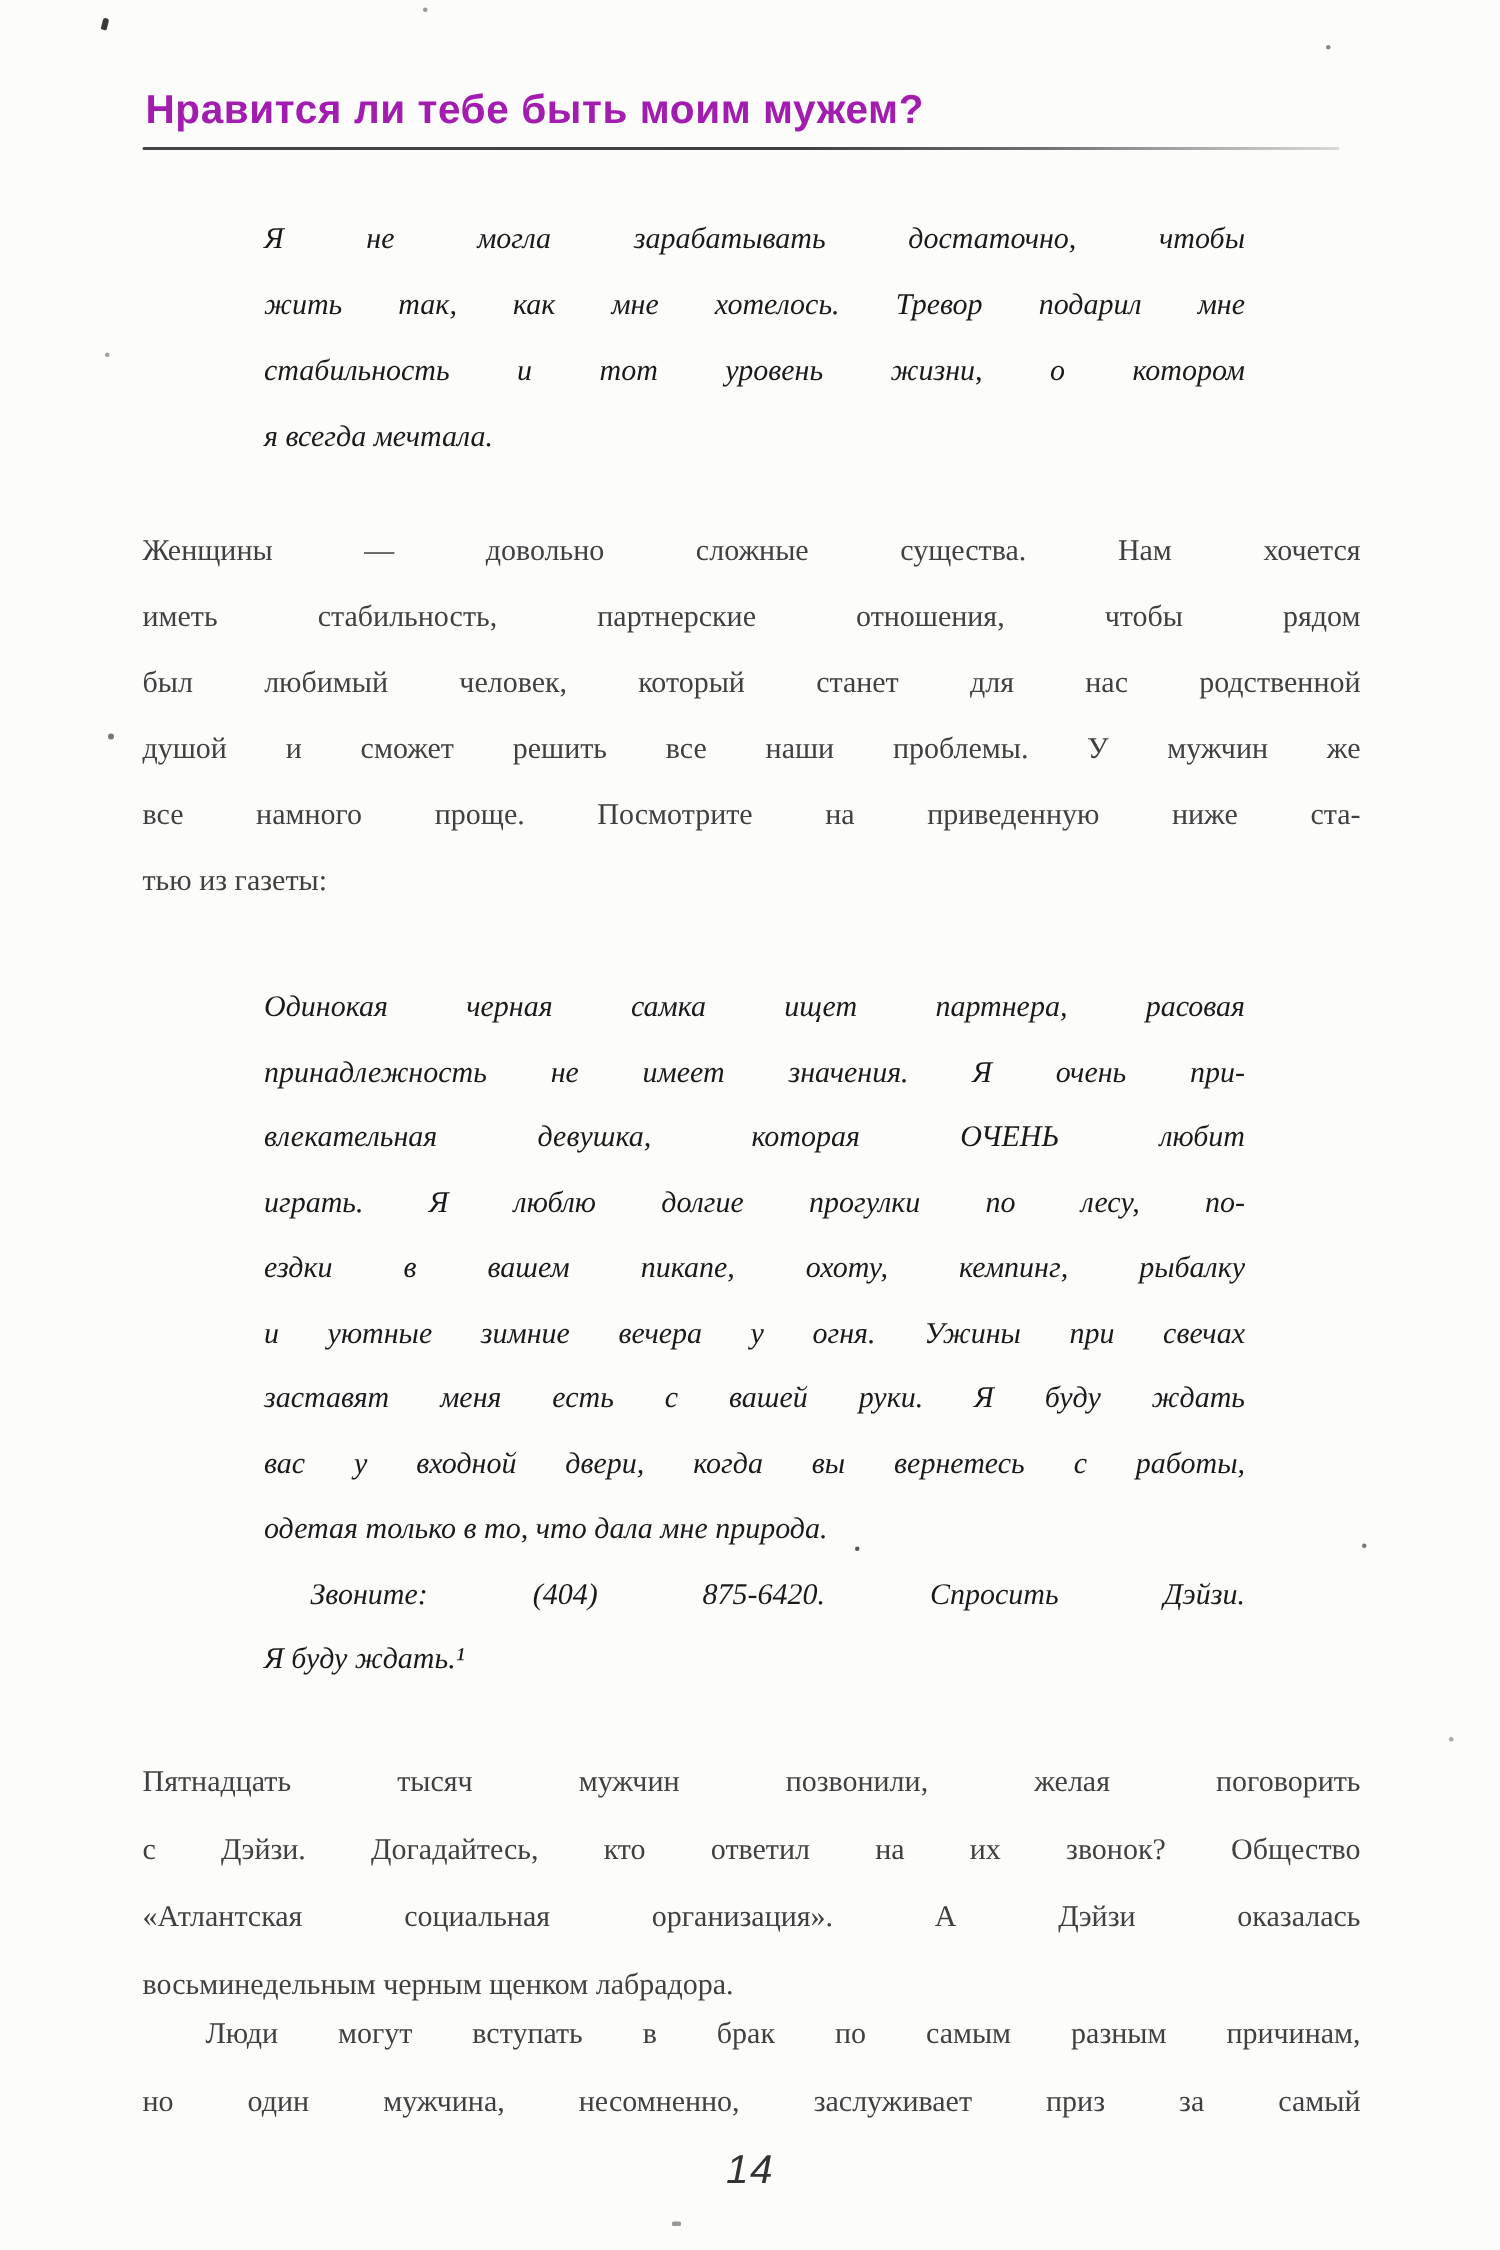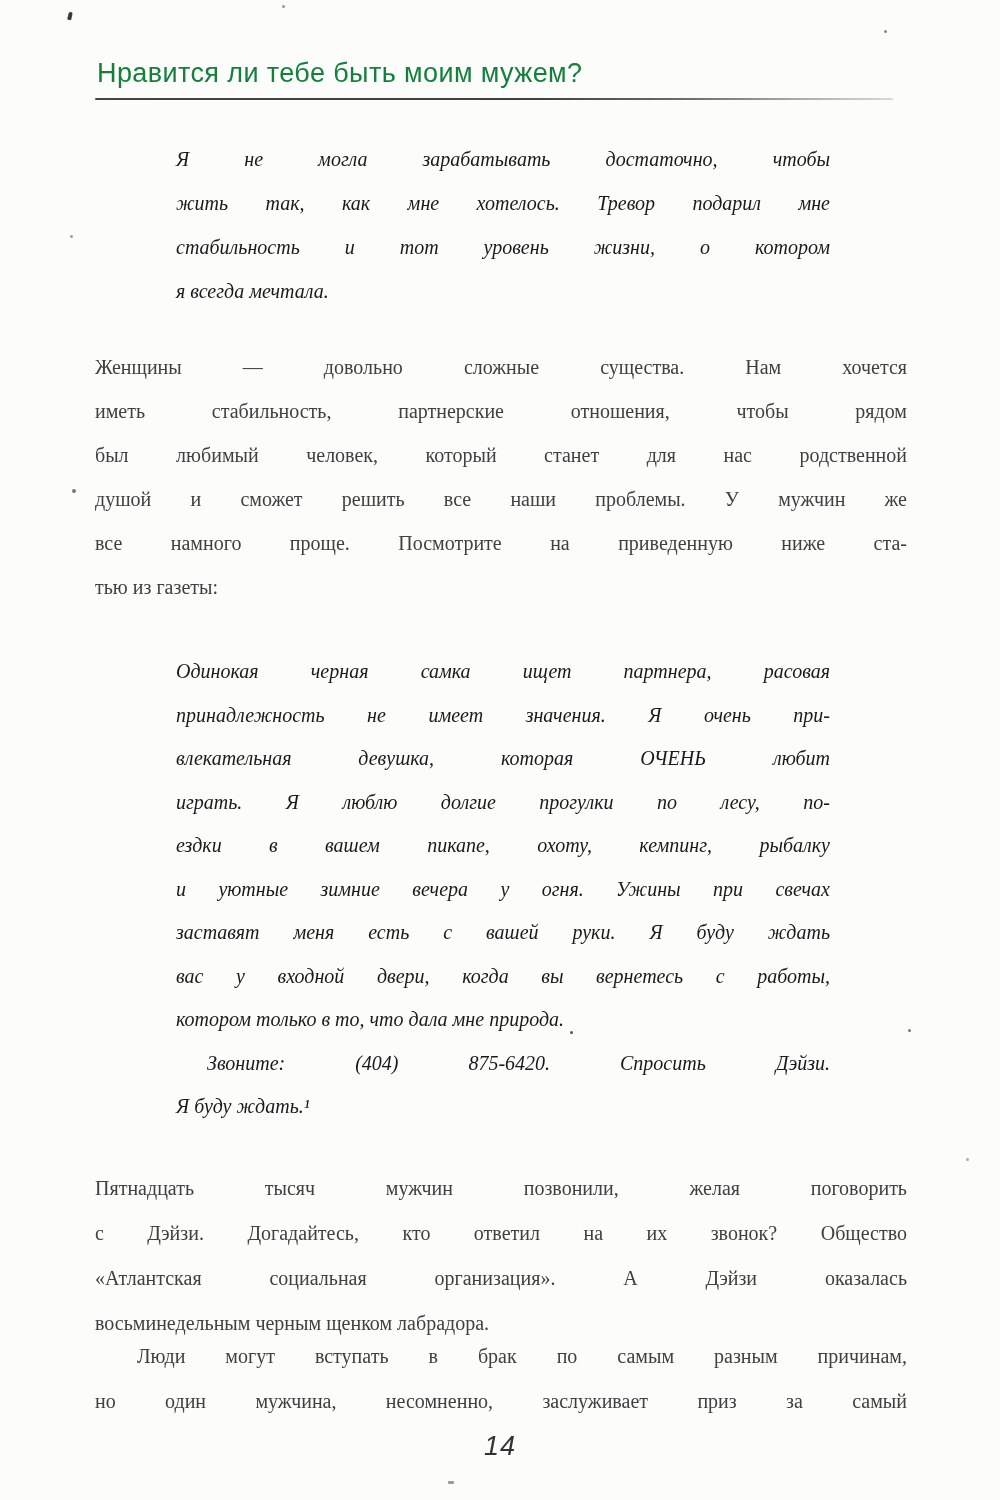--- a/index.html
+++ b/index.html
@@ -20,23 +20,23 @@
     inset: 0;
   }
   
   .running-header {
     position: absolute;
     left: 97px;
     top: 56px;
     width: 800px;
     font-family: "Liberation Sans", "DejaVu Sans", sans-serif;
     font-size: 27px;
-    font-weight: 400;
+    font-weight: 700;
     letter-spacing: 0.4px;
-    color: #15803d;
+    color: #a21caf;
     line-height: 34px;
   }
   .header-rule {
     position: absolute;
     left: 95px;
     top: 98px;
     width: 798px;
     height: 2.4px;
     background: linear-gradient(to right,
       #454545 0%, #404040 55%, #6f6f6f 75%, #aaaaaa 88%, #d9d9d6 100%);
@@ -132,21 +132,21 @@
 
   <div id="quote2" class="tblock quote">
       <div class="tline just">Одинокая черная самка ищет партнера, расовая</div>
       <div class="tline just">принадлежность не имеет значения. Я очень при-</div>
       <div class="tline just">влекательная девушка, которая ОЧЕНЬ любит</div>
       <div class="tline just">играть. Я люблю долгие прогулки по лесу, по-</div>
       <div class="tline just">ездки в вашем пикапе, охоту, кемпинг, рыбалку</div>
       <div class="tline just">и уютные зимние вечера у огня. Ужины при свечах</div>
       <div class="tline just">заставят меня есть с вашей руки. Я буду ждать</div>
       <div class="tline just">вас у входной двери, когда вы вернетесь с работы,</div>
-      <div class="tline">котором только в то, что дала мне природа.</div>
+      <div class="tline">одетая только в то, что дала мне природа.</div>
       <div class="tline just ind">Звоните: (404) 875-6420. Спросить Дэйзи.</div>
       <div class="tline">Я буду ждать.¹</div>
     </div>
 
   <div id="para2" class="tblock bodytext">
       <div class="tline just">Пятнадцать тысяч мужчин позвонили, желая поговорить</div>
       <div class="tline just">с Дэйзи. Догадайтесь, кто ответил на их звонок? Общество</div>
       <div class="tline just">«Атлантская социальная организация». А Дэйзи оказалась</div>
       <div class="tline">восьминедельным черным щенком лабрадора.</div>
     </div>

